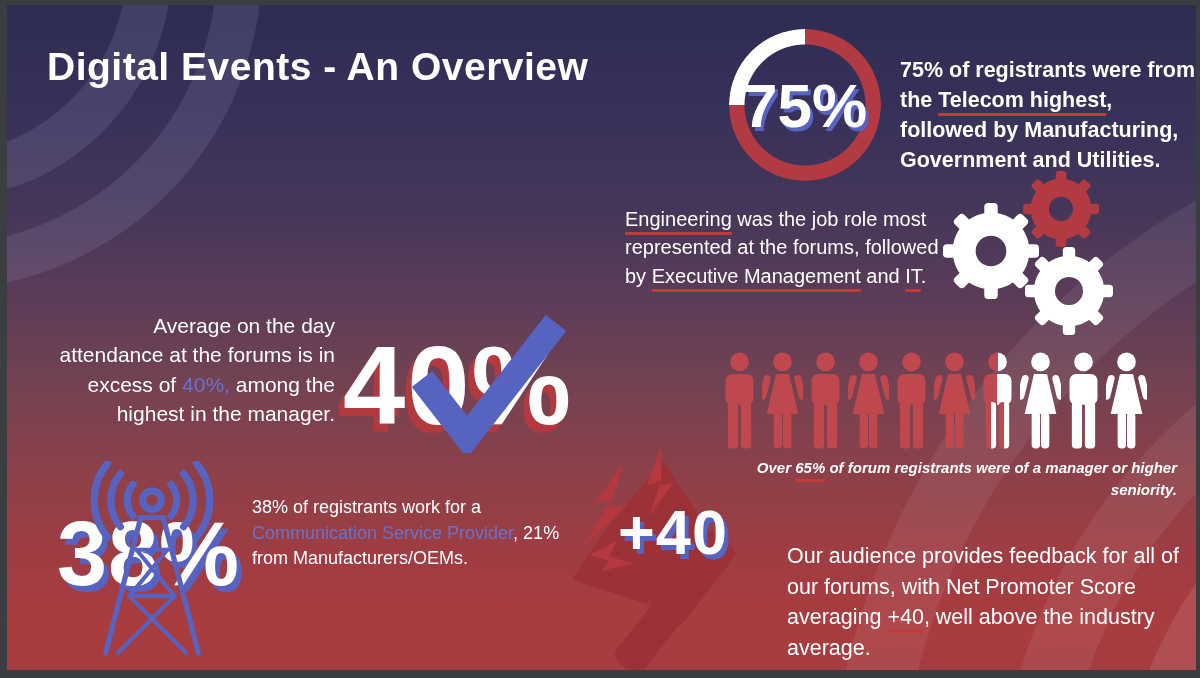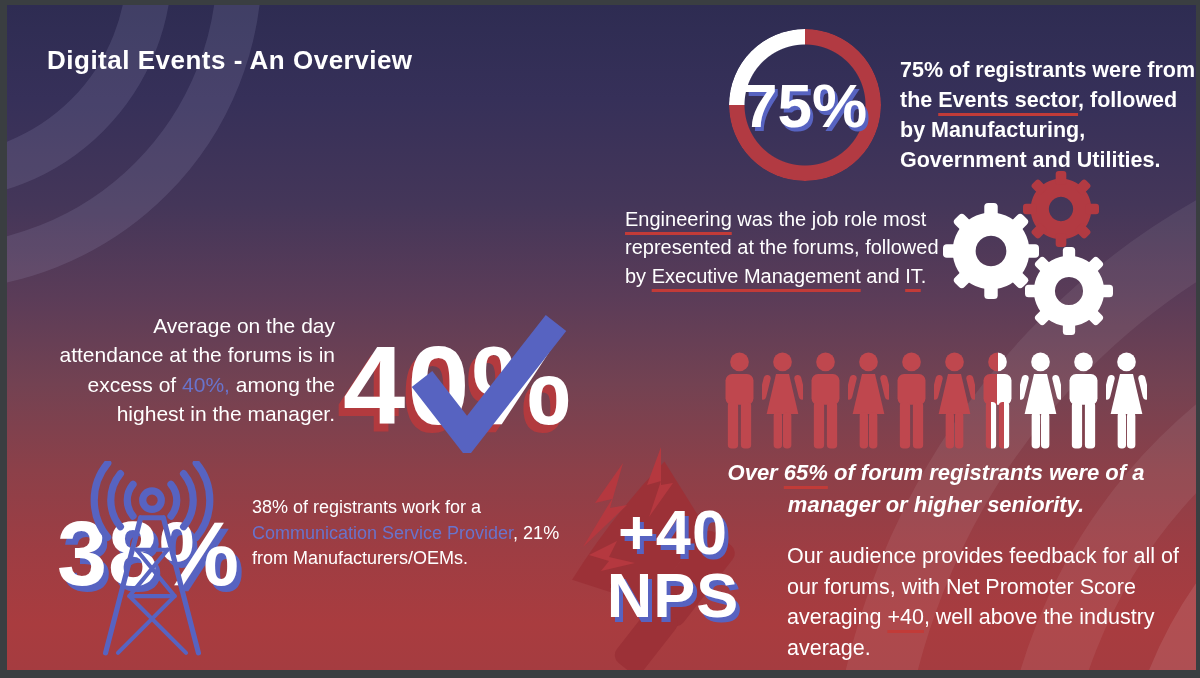--- a/index.html
+++ b/index.html
@@ -19,21 +19,21 @@
   .abs{position:absolute;}
   
   .ring{position:absolute;border-radius:50%;border-style:solid;pointer-events:none;}
   .ring.tl1{width:380px;height:380px;left:-305px;top:-275px;border-width:45px;border-color:rgba(190,195,235,0.13);}
   .ring.tl2{width:560px;height:560px;left:-395px;top:-365px;border-width:45px;border-color:rgba(190,195,235,0.13);}
   .ring.br1{width:740px;height:740px;left:1110px;top:390px;border-width:70px;border-color:rgba(255,255,255,0.10);}
   .ring.br2{width:980px;height:980px;left:990px;top:270px;border-width:65px;border-color:rgba(255,255,255,0.07);}
   .ring.br3{width:1320px;height:1320px;left:820px;top:100px;border-width:70px;border-color:rgba(255,255,255,0.07);}
   .blue{color:#6973cb;}
   h1#title{
-    left:40px;top:40px;margin:0;font-size:26px;font-weight:700;color:#fff;letter-spacing:0.5px;
+    left:40px;top:40px;margin:0;font-size:39px;font-weight:700;color:#fff;letter-spacing:0.5px;
   }
   #big12000{
     left:116px;top:112px;font-size:84px;font-weight:700;color:#fff;letter-spacing:3px;
     text-shadow:-5px 7px 0 #b23a3e;
   }
   #big12000 .plus{color:#5763c1;text-shadow:-5px 7px 0 #b23a3e;}
   #regText{
     left:55px;top:216px;width:505px;text-align:center;font-size:21px;line-height:1.42;color:#fff;margin:0;
   }
   #attText{
@@ -69,21 +69,21 @@
   }
   #jobText{
     left:618px;top:200px;width:318px;text-align:left;font-size:20px;line-height:1.42;color:#fff;margin:0;
   }
   #gears{left:918px;top:160px;}
   #peopleRow{
     left:712px;top:344px;width:436px;display:flex;gap:2px;align-items:flex-end;z-index:2;
   }
   .person{width:41px;height:106px;display:block;}
   #seniorityText{
-    left:688px;top:452px;width:482px;text-align:center;font-size:22px;line-height:1.45;
+    left:688px;top:452px;width:482px;text-align:right;font-size:15px;line-height:1.45;
     font-weight:700;font-style:italic;color:#fff;margin:0;
   }
   #megaphone{left:558px;top:440px;z-index:1;}
   #bigNps{
     left:576px;top:496px;width:180px;text-align:center;font-size:63px;font-weight:700;color:#fff;
     line-height:1.0;letter-spacing:1px;text-shadow:4px 5px 0 #5763c1;z-index:2;
   }
   #npsText{
     left:780px;top:536px;width:412px;text-align:left;font-size:21.5px;line-height:1.42;color:#fff;margin:0;
   }
@@ -124,21 +124,21 @@
     <path d="M137.9 74.0 A56 56 0 0 0 137.9 2.0" stroke-width="7"></path>
     <path d="M84 55 L50 186 M106 55 L140 186 M84 55 H106" stroke-width="5"></path>
     <path d="M80 86 H110 M73 131 H117" stroke-width="4"></path>
     <path d="M80 86 L117 131 M110 86 L73 131 M73 131 L128 186 M117 131 L62 186" stroke-width="4"></path>
   </svg>
   <div id="big38" class="abs">38%</div>
   <p id="cspText" class="abs"><span>38% of registrants work for a </span><span class="blue">Communication Service Provider</span><span>, 21% from Manufacturers/OEMs.</span></p>
 
   <div id="donut" class="abs"></div>
   <div id="donutLabel" class="abs">75%</div>
-  <p id="telecomText" class="abs"><span>75% of registrants were from the </span><span class="ul-red">Events sector</span><span>, followed by Manufacturing, Government and Utilities.</span></p>
+  <p id="telecomText" class="abs"><span>75% of registrants were from the </span><span class="ul-red">Telecom highest</span><span>, followed by Manufacturing, Government and Utilities.</span></p>
 
   <p id="jobText" class="abs"><span class="ul-red">Engineering</span><span> was the job role most represented at the forums, followed by </span><span class="ul-red">Executive Management</span><span> and </span><span class="ul-red">IT</span><span>.</span></p>
 
   <svg id="gears" class="abs" width="228" height="178" viewBox="0 0 228 178">
     <use href="#gear" x="18" y="38" width="96" height="96" fill="#ffffff"></use>
     <use href="#gear" x="98" y="6" width="76" height="76" fill="#b23a42"></use>
     <use href="#gear" x="100" y="82" width="88" height="88" fill="#ffffff"></use>
   </svg>
 
   <div id="peopleRow" class="abs">
@@ -180,21 +180,20 @@
       <path d="M38 45 L112 72 L112 168 L38 195 Q30 120 38 45 Z" fill="#9c3137"></path>
       <rect x="112" y="70" width="40" height="100" rx="10" fill="#9c3137"></rect>
       <rect x="116" y="160" width="34" height="72" rx="10" fill="#9c3137"></rect>
     </g>
     <path d="M58 18 L30 58 L47 54 L18 102 L62 60 L45 63 Z" fill="#b5383f"></path>
     <path d="M96 2 L82 40 L96 36 L84 72 L108 38 L96 40 Z" fill="#b5383f"></path>
     <path d="M24 110 L52 96 L44 112 L70 118 L36 126 L44 116 Z" fill="#b5383f"></path>
   </svg>
   <div id="bigNps" class="abs">
         <div>+40</div>
-        <div>NPS</div>
       </div>
   <p id="npsText" class="abs"><span>Our audience provides feedback for all of our forums, with Net Promoter Score averaging </span><span class="ul-red">+40</span><span>, well above the industry average.</span></p>
 
 </div>
 </div>
 
 <svg id="defs" aria-hidden="true">
   <defs>
     <linearGradient id="halfsplit" x1="0" y1="0" x2="1" y2="0">
       <stop offset="0" stop-color="#bf474e"></stop>

